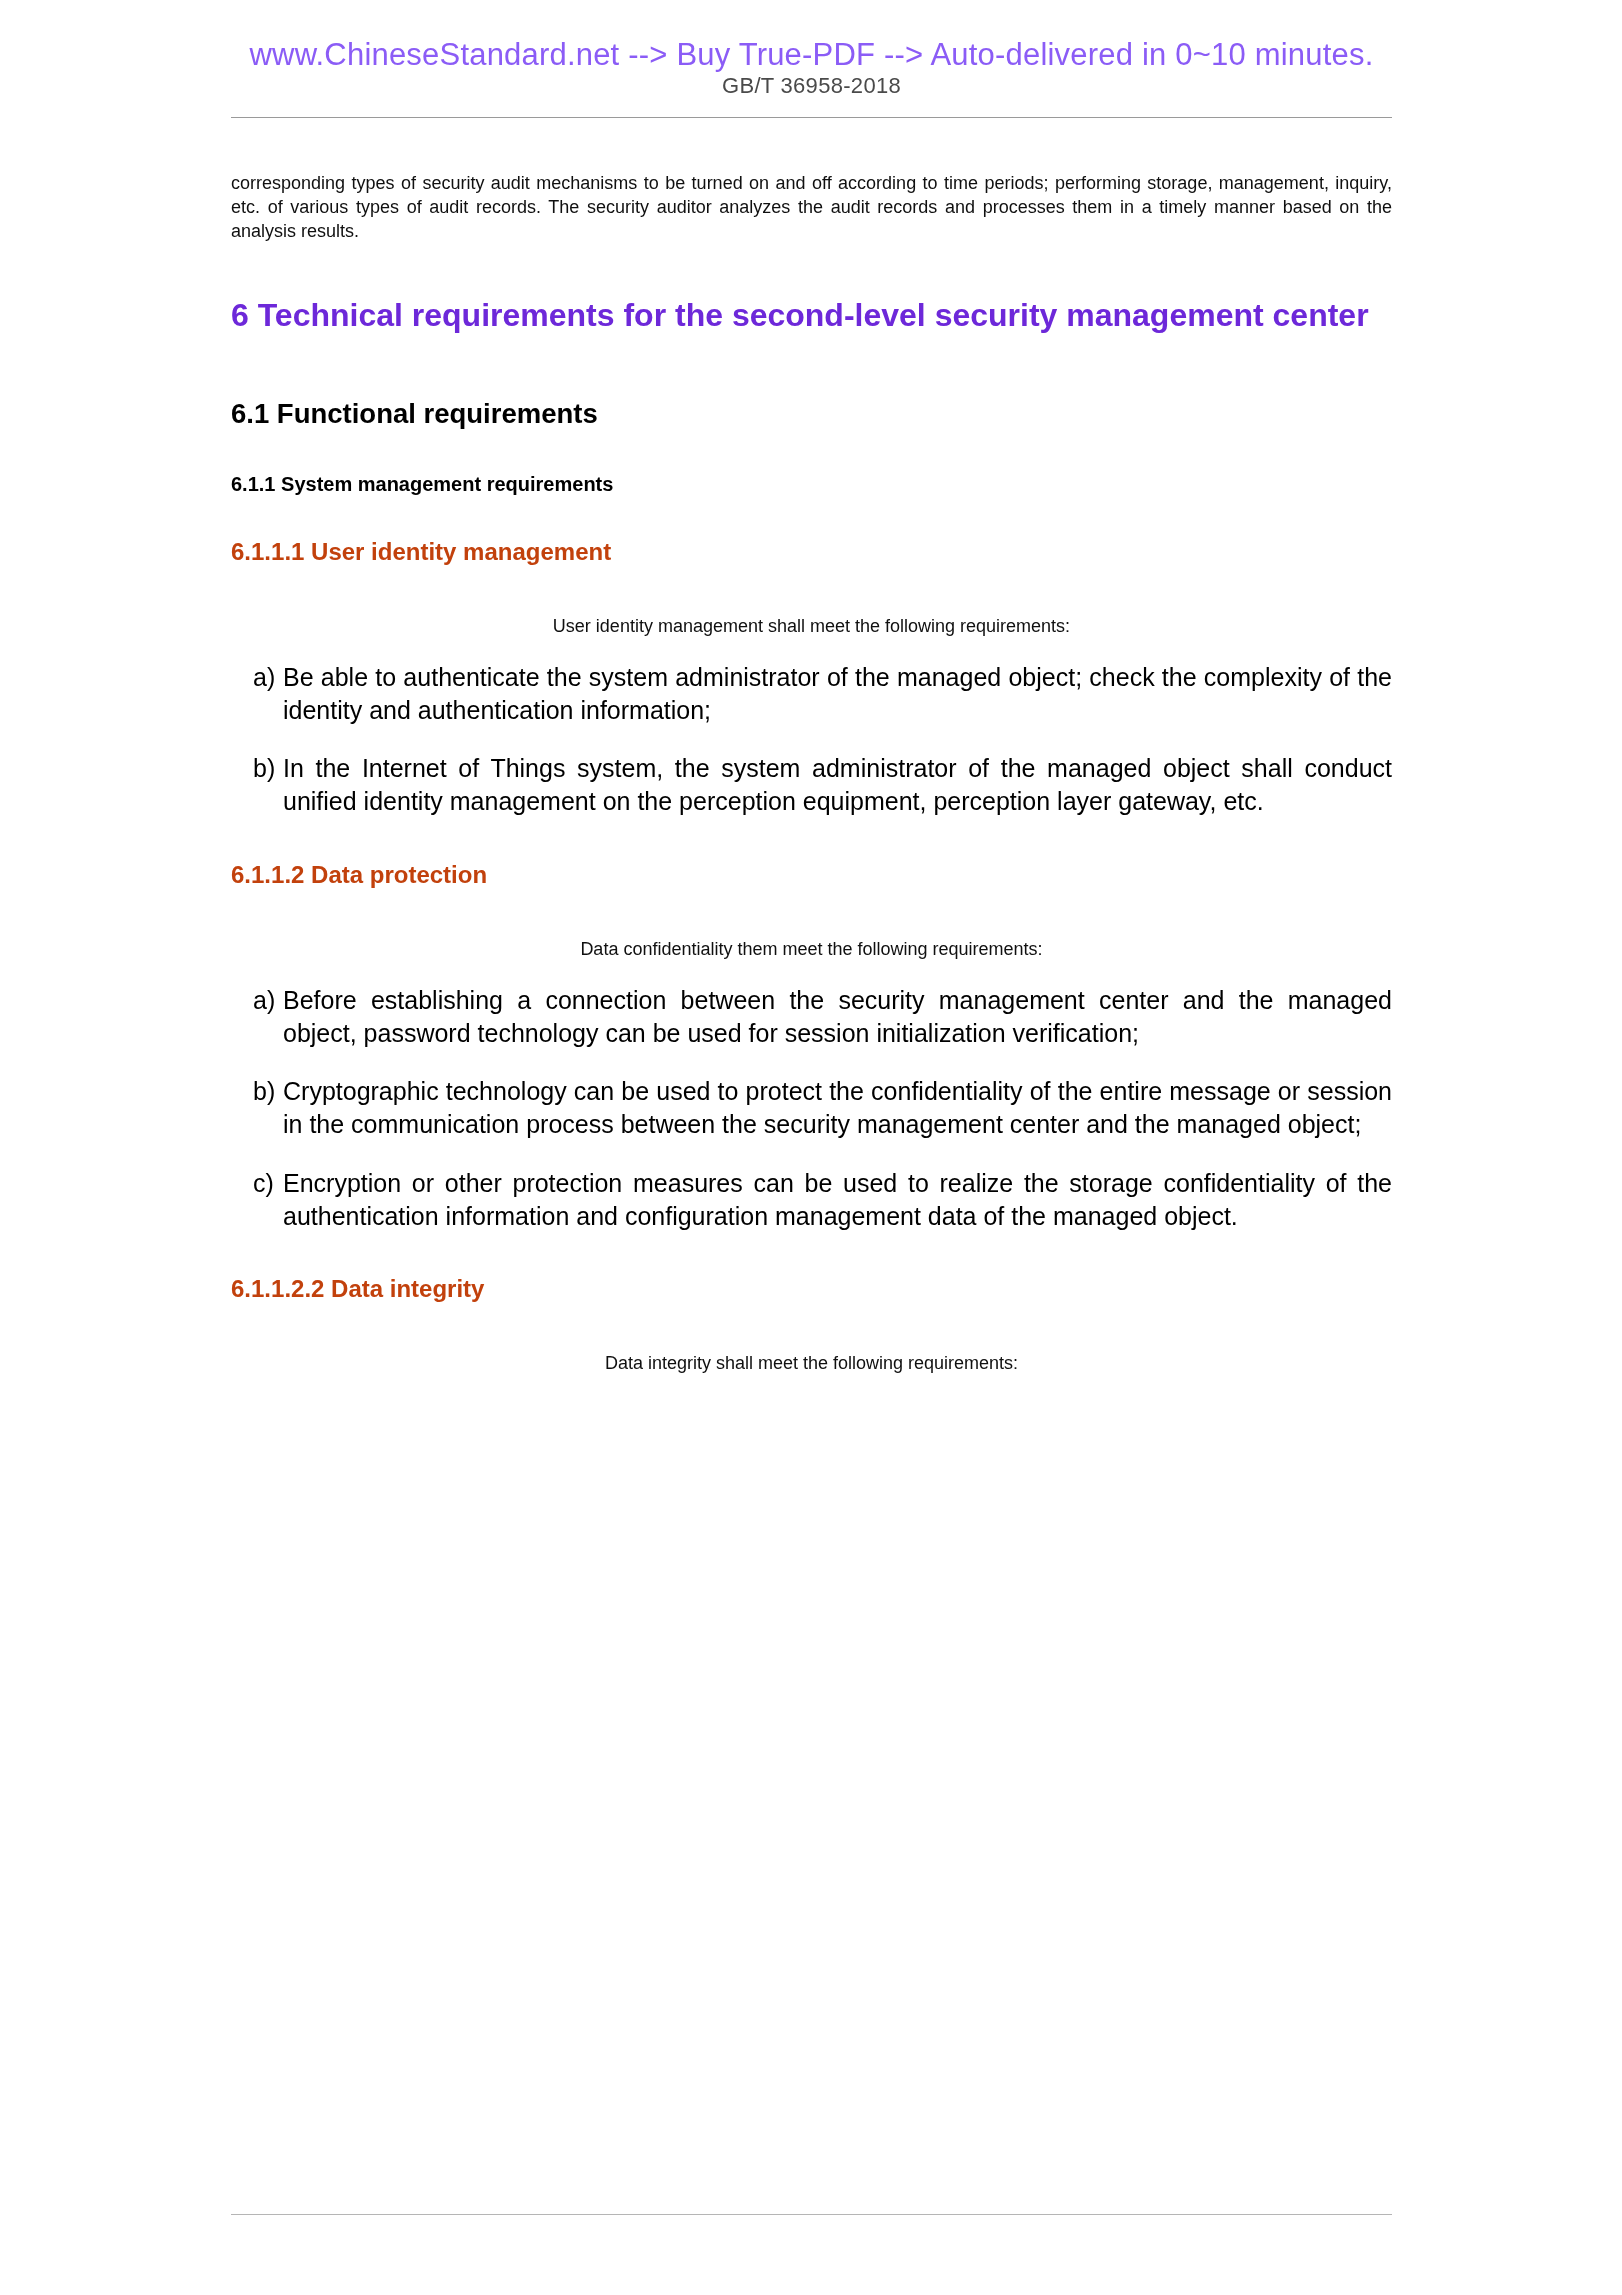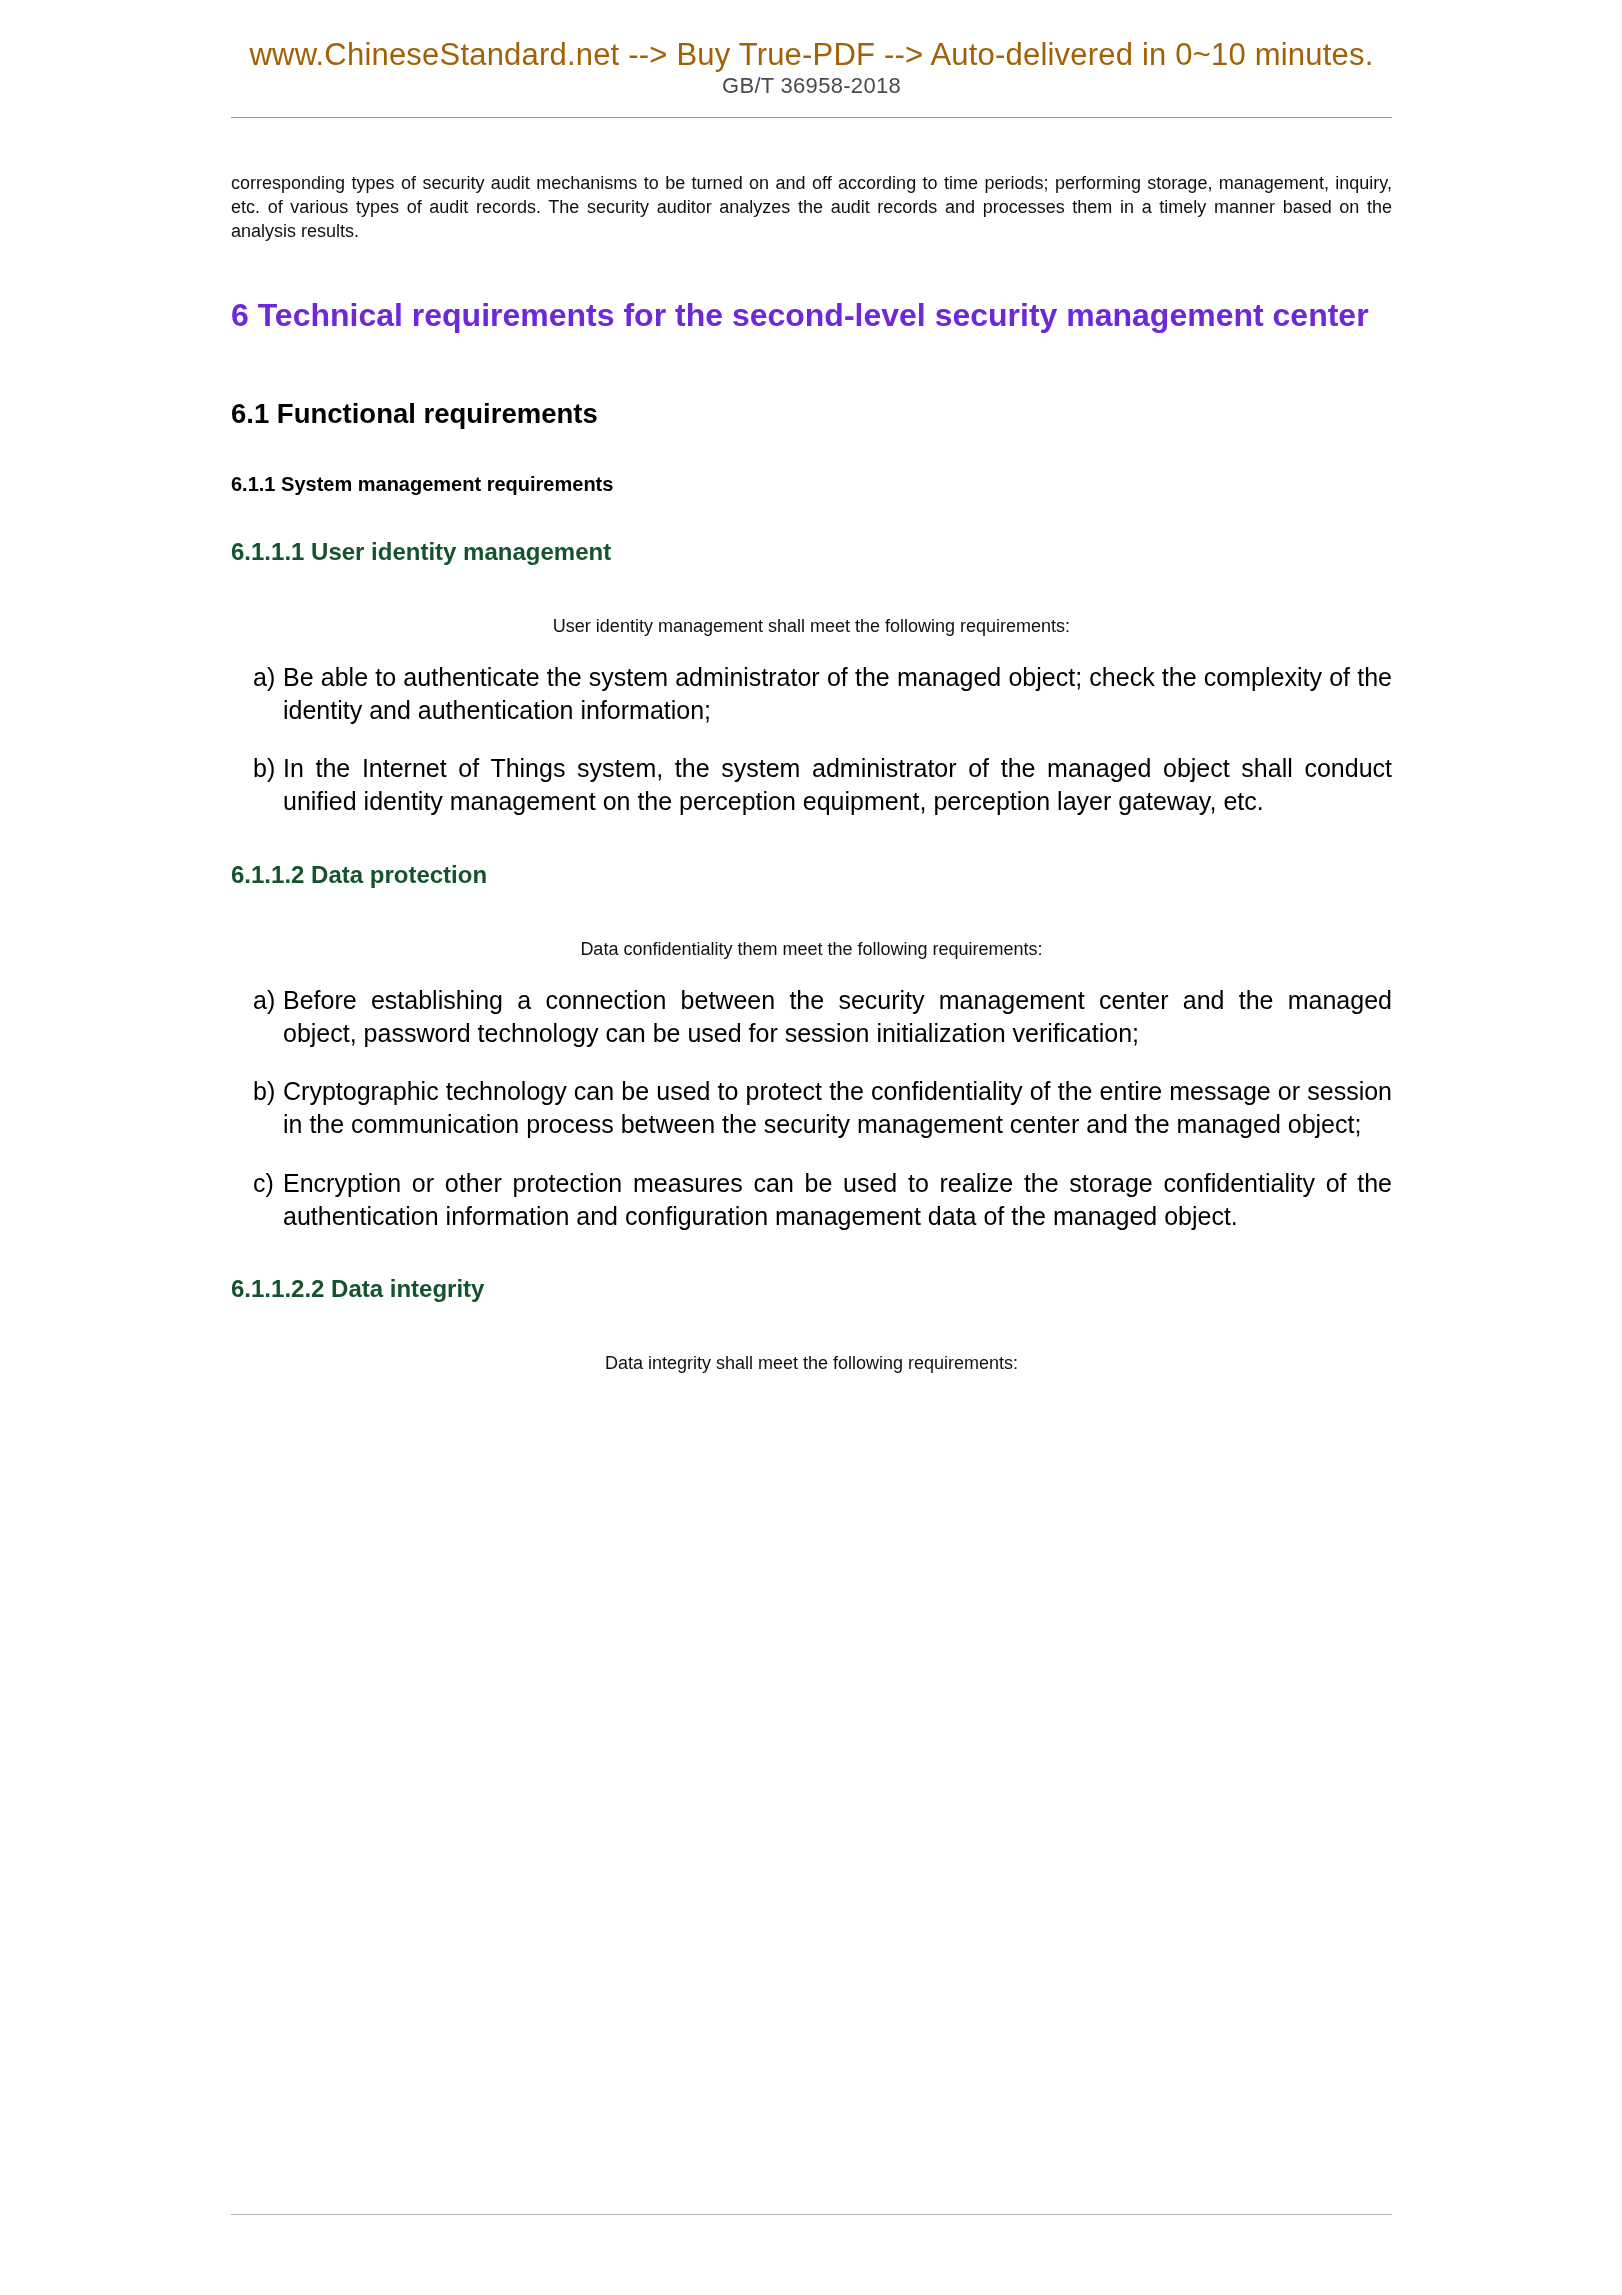--- a/index.html
+++ b/index.html
@@ -19,21 +19,21 @@
     box-sizing: border-box;
     padding: 0;
     overflow: hidden;
   }
   .header {
     padding-top: 37px;
     text-align: center;
   }
   .header-line1 {
     font-size: 31px;
-    color: #a16207;
+    color: #8b5cf6;
     letter-spacing: 0.2px;
     white-space: nowrap;
   }
   .header-line2 {
     font-size: 22px;
     color: #4a4a4a;
     letter-spacing: 0.3px;
   }
   .rule-top {
     margin: 18.3px auto 0 auto;
@@ -72,21 +72,21 @@
   h3.h-sub3 {
     font-size: 20px;
     font-weight: bold;
     margin: 43px 0 0 0;
     color: #000;
   }
   h4.h-sub4 {
     font-size: 24px;
     font-weight: bold;
     margin: 42px 0 0 0;
-    color: #14532d;
+    color: #c2410c;
   }
   .spacer-after-head {
     height: 33px;
   }
   ul.itemlist {
     list-style: none;
     margin: 0;
     padding: 0;
   }
   ul.itemlist li {

